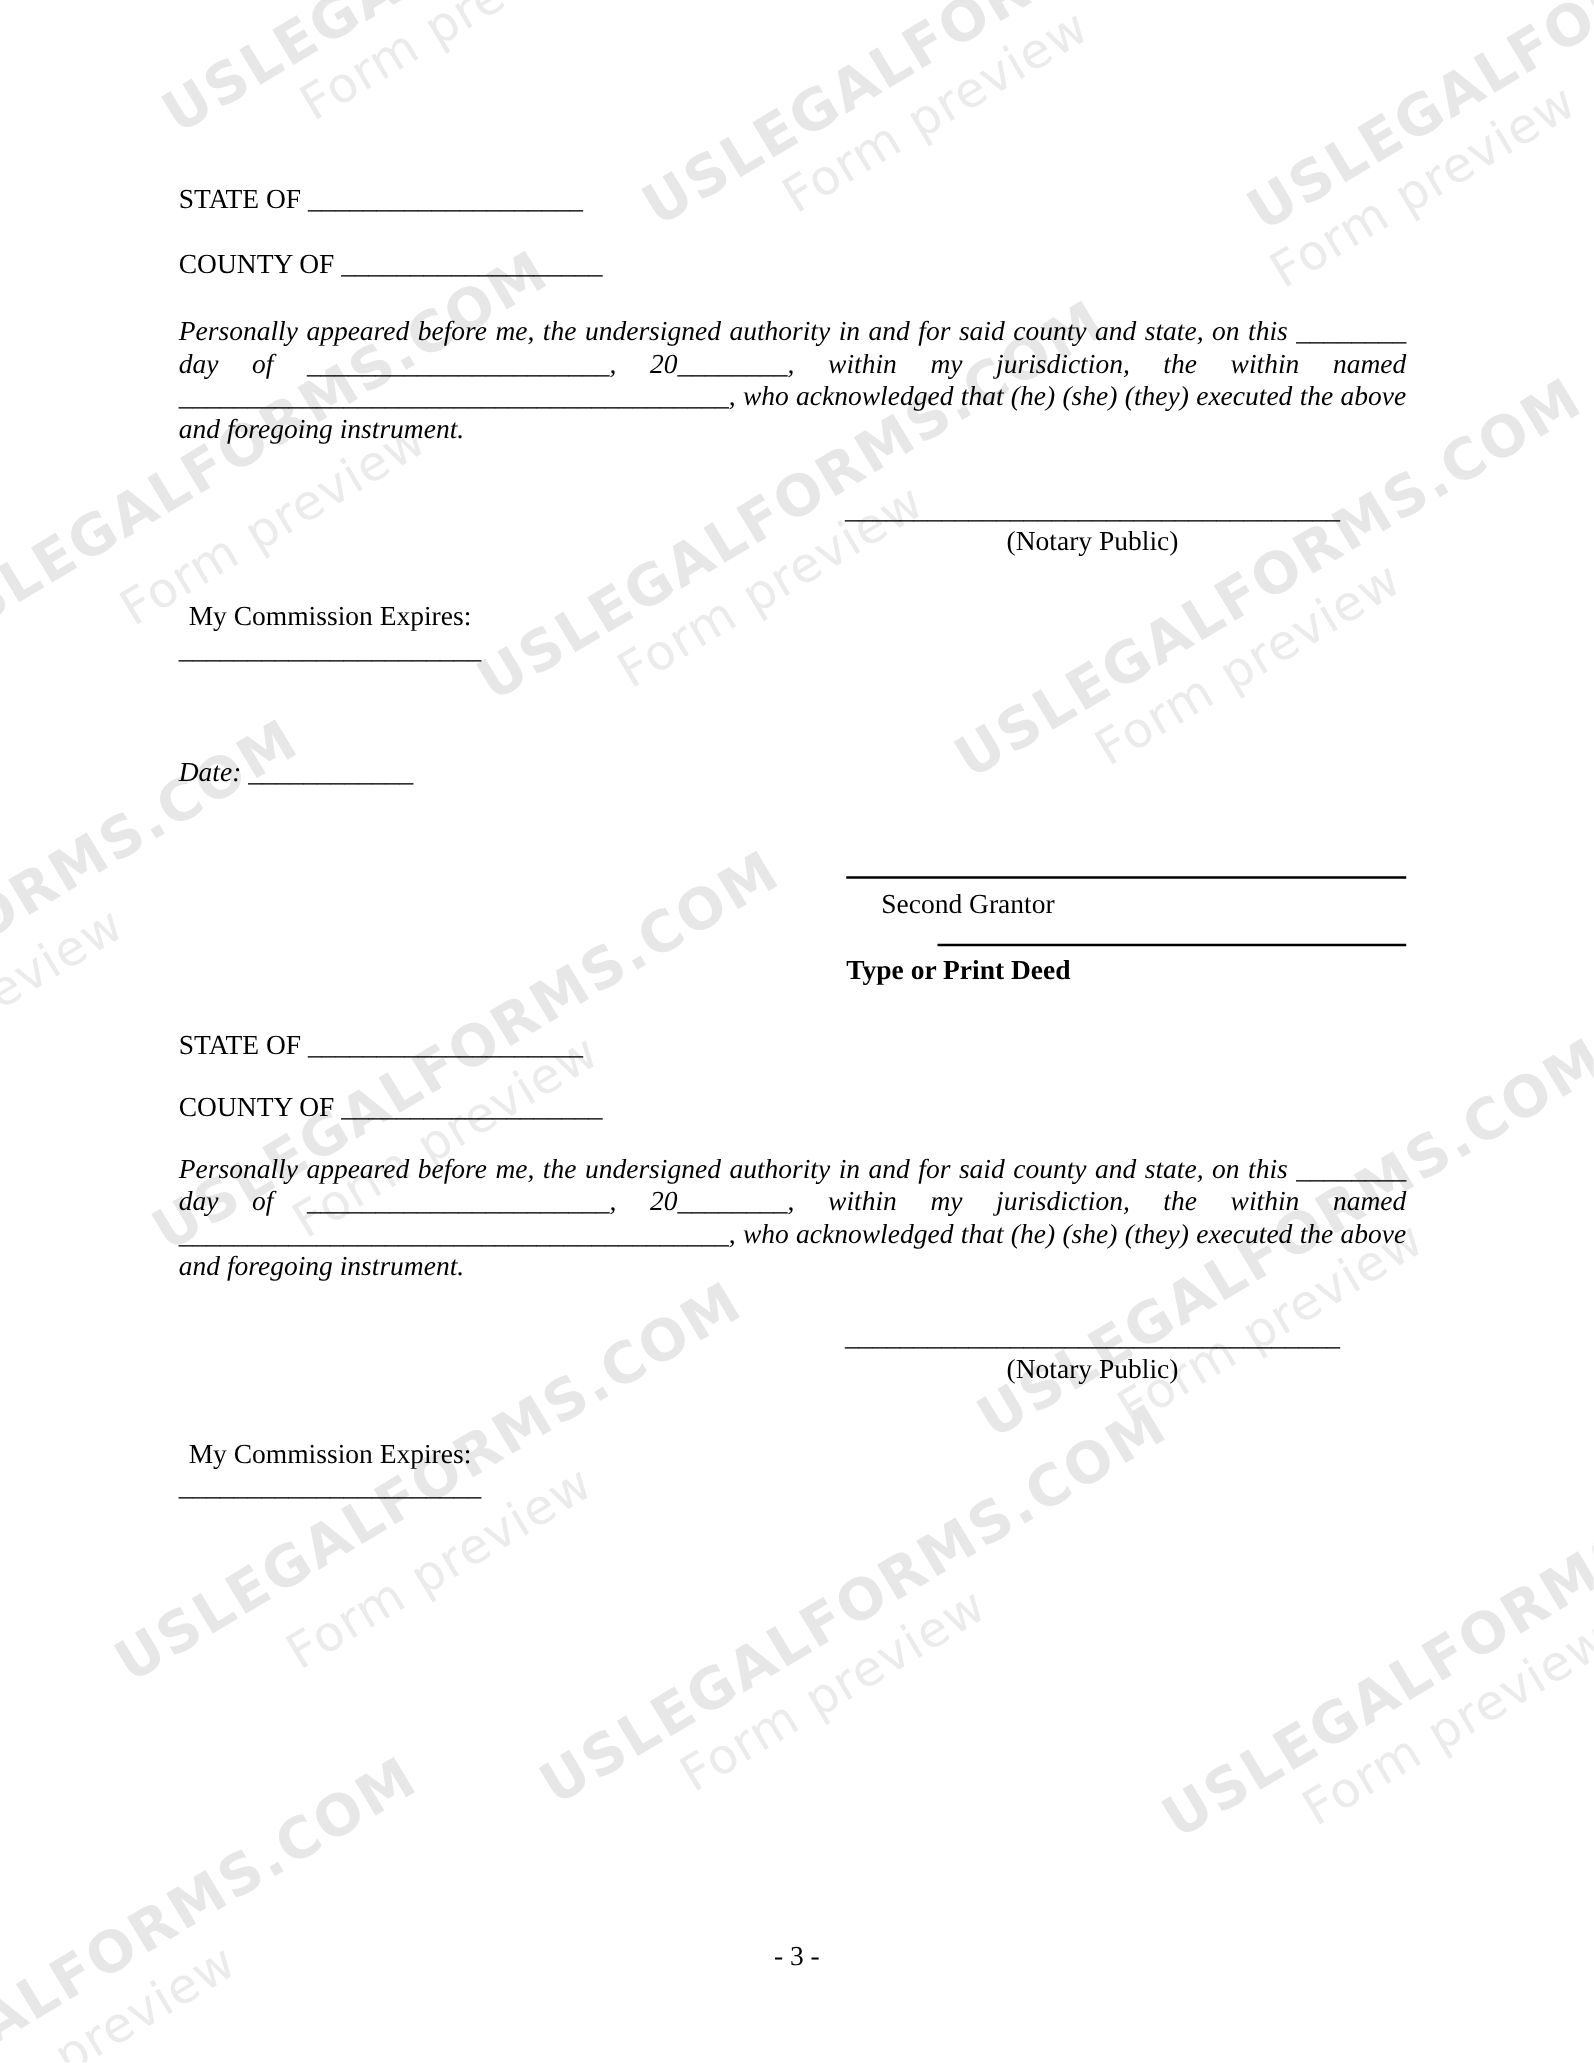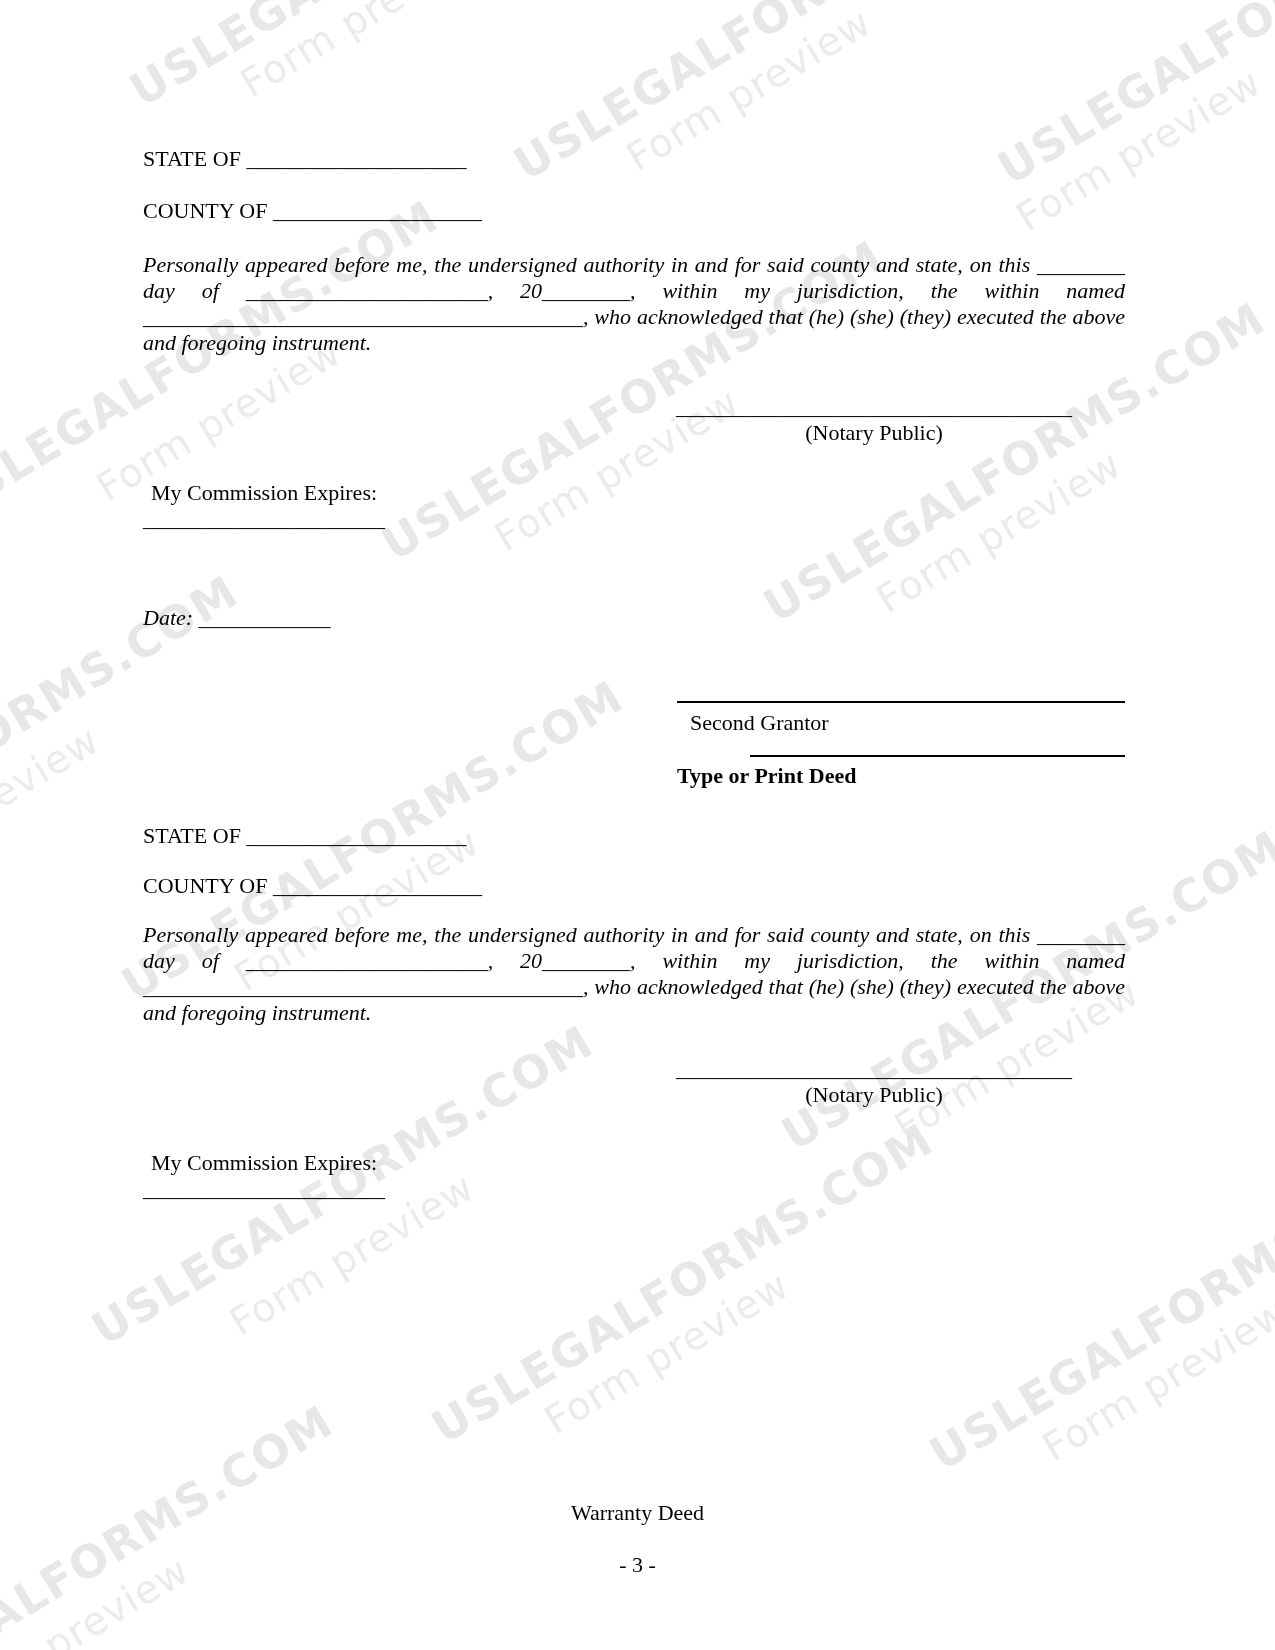--- a/index.html
+++ b/index.html
@@ -94,21 +94,21 @@
   <div class="abs lineblock" style="left:143px;top:480px;">
     <div>My Commission Expires:</div>
     <div class="blank">______________________</div>
   </div>
 
   <div class="abs" style="left:143px;top:605px;font-style:italic;">
     <span>Date: </span><span class="blank">____________</span>
   </div>
 
   <div class="abs sigline" style="left:677px;top:701px;width:448px;"></div>
-  <div class="abs" style="left:690px;top:710px;">Second Grantor</div>
+  <div class="abs" style="left:705px;top:710px;">Second Grantor</div>
 
   <div class="abs sigline" style="left:750px;top:755px;width:375px;"></div>
   <div class="abs bold" style="left:677px;top:763px;">Type or Print Deed</div>
 
   <div class="abs" style="left:143px;top:823px;">
     <span>STATE OF </span><span class="blank">____________________</span>
   </div>
 
   <div class="abs" style="left:143px;top:873px;">
     <span>COUNTY OF </span><span class="blank">___________________</span>
@@ -121,16 +121,15 @@
   <div class="abs lineblock" style="left:676px;top:1056px;">
     <div class="blank">____________________________________</div>
     <div>(Notary Public)</div>
   </div>
 
   <div class="abs lineblock" style="left:143px;top:1150px;">
     <div>My Commission Expires:</div>
     <div class="blank">______________________</div>
   </div>
 
-  <div class="abs center" style="left:0;top:1500px;">Warranty Deed</div>
   <div class="abs center" style="left:0;top:1552px;">- 3 -</div>
 
 </div>
 
 </body></html>

